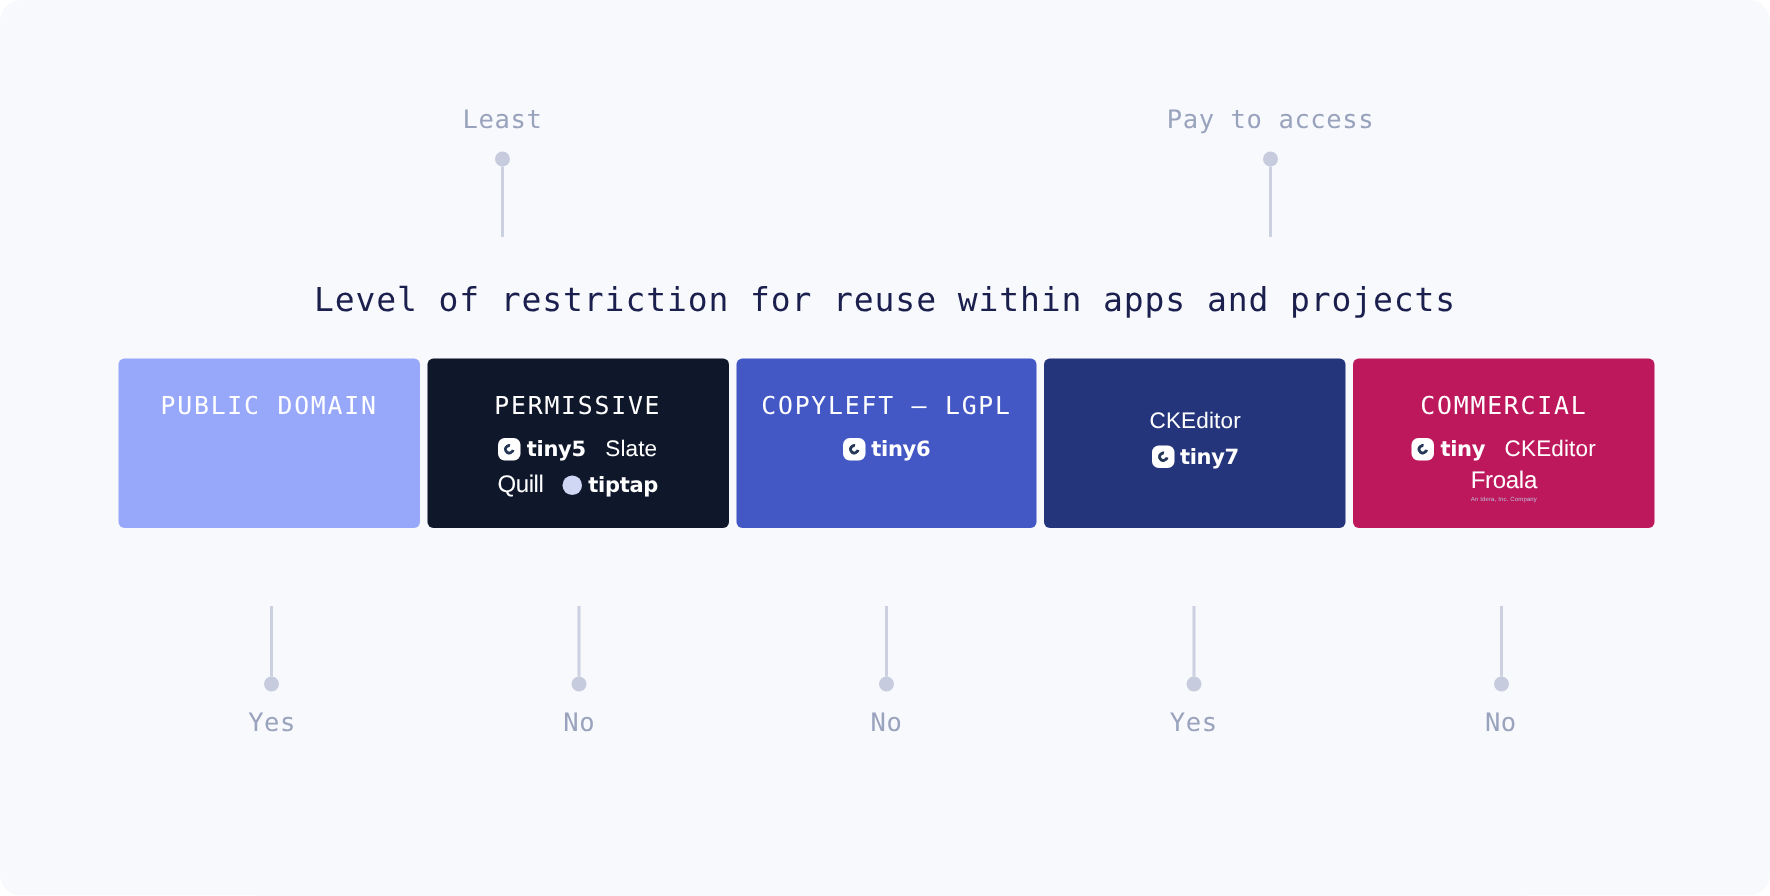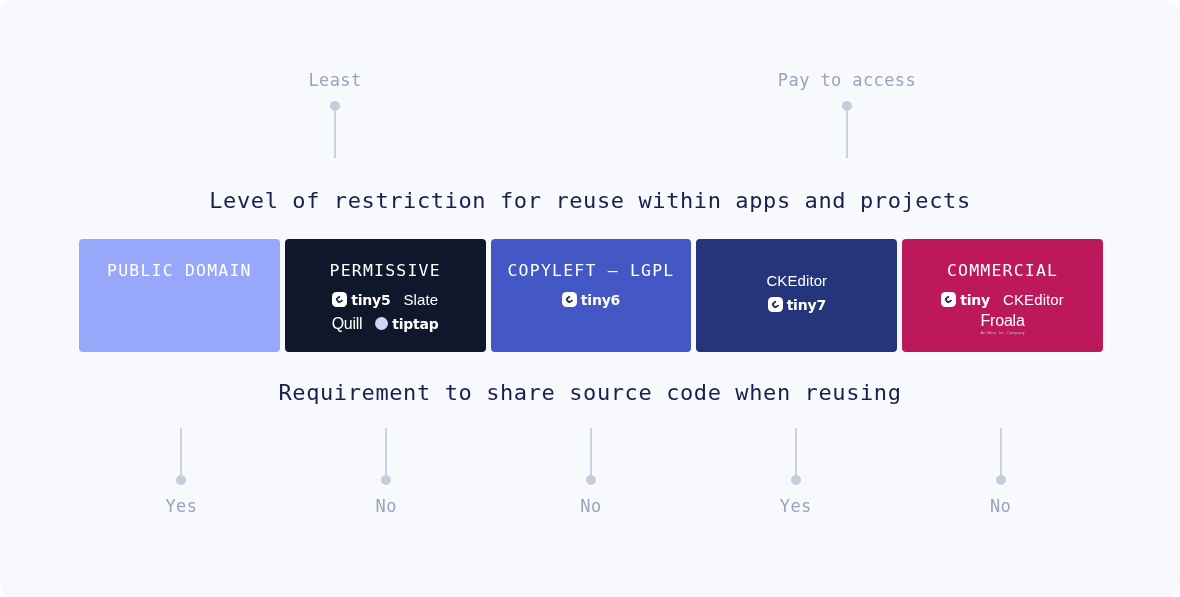--- a/index.html
+++ b/index.html
@@ -195,21 +195,21 @@
   .froala-sub {
     font-family: "Liberation Sans", "DejaVu Sans", sans-serif;
     font-size: 4px;
     color: #b9bed6;
     letter-spacing: 0.1px;
     margin-top: 2px;
     white-space: nowrap;
   }
 
   
-  .bottom-scale { top: 428px; }
+  .bottom-scale { top: 404px; }
   .bottom-scale .col { justify-content: flex-start; }
   .bottom-scale .marker-stem { height: 47px; }
   .bottom-scale .marker-dot { margin-top: 0; }
   .bottom-scale .scale-label { margin-top: 11px; }
 </style>
 </head>
 <body>
 
 <div class="page">
 
@@ -302,21 +302,20 @@
           <span class="froala-wrap">
             <span class="froala-word">Froala</span>
             <span class="froala-sub">An Idera, Inc. Company</span>
           </span>
         </div>
       </div>
     </div>
 
   </div>
 
-  <div class="heading heading-bottom">Requirement to share source code when reusing</div>
 
   <div class="track bottom-scale">
     <div class="col">
       <div class="marker-stem"></div>
       <div class="marker-dot"></div>
       <div class="scale-label">Yes</div>
     </div>
     <div class="col">
       <div class="marker-stem"></div>
       <div class="marker-dot"></div>

